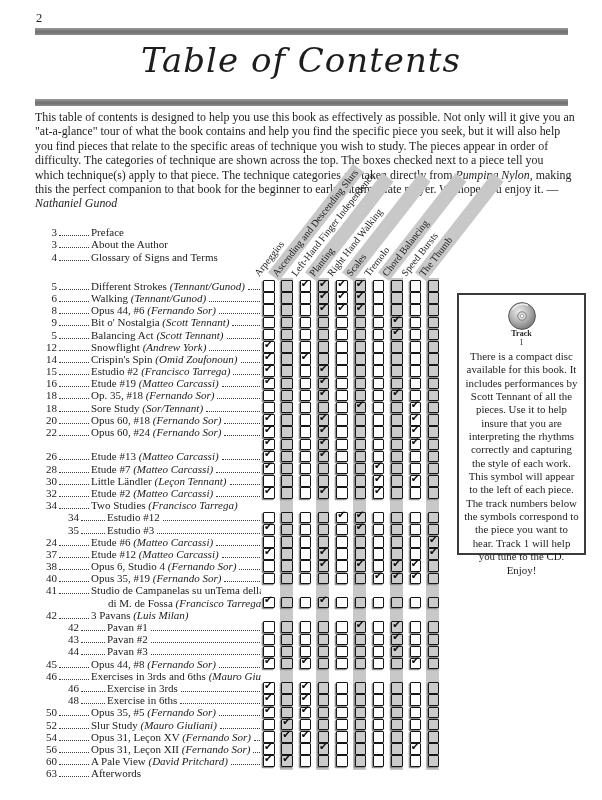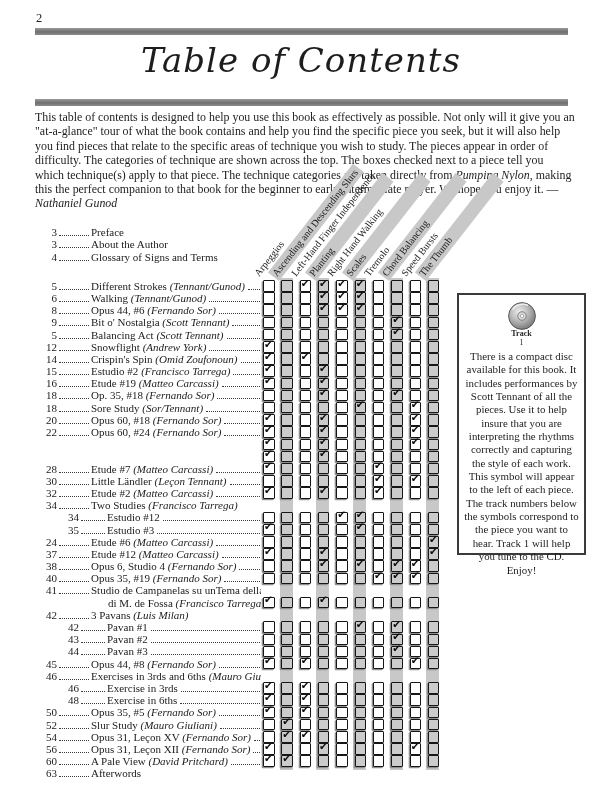--- a/index.html
+++ b/index.html
@@ -408,20 +408,26 @@
         <span class="cb" style="left: 301.32px;"></span>
         <span class="cb gray" style="left: 319.65px;"></span>
         <span class="cb" style="left: 337.98px;"></span>
         <span class="cb gray" style="left: 356.31px;"></span>
         <span class="cb" style="left: 374.64px;">
           <span class="ck">✔</span>
         </span>
         <span class="cb gray" style="left: 392.97px;"></span>
       </div>
       <div class="row ind0">
+        <div class="rowtext">
+          <span class="num">26</span>
+          <span class="middots"></span>
+          <span class="titlebit">Etude #13 <i>(Matteo Carcassi)</i></span>
+          <span class="lead"></span>
+        </div>
         <span class="cb" style="left: 228px;">
           <span class="ck">✔</span>
         </span>
         <span class="cb gray" style="left: 246.33px;"></span>
         <span class="cb" style="left: 264.66px;"></span>
         <span class="cb gray" style="left: 282.99px;">
           <span class="ck">✔</span>
         </span>
         <span class="cb" style="left: 301.32px;"></span>
         <span class="cb gray" style="left: 319.65px;"></span>

